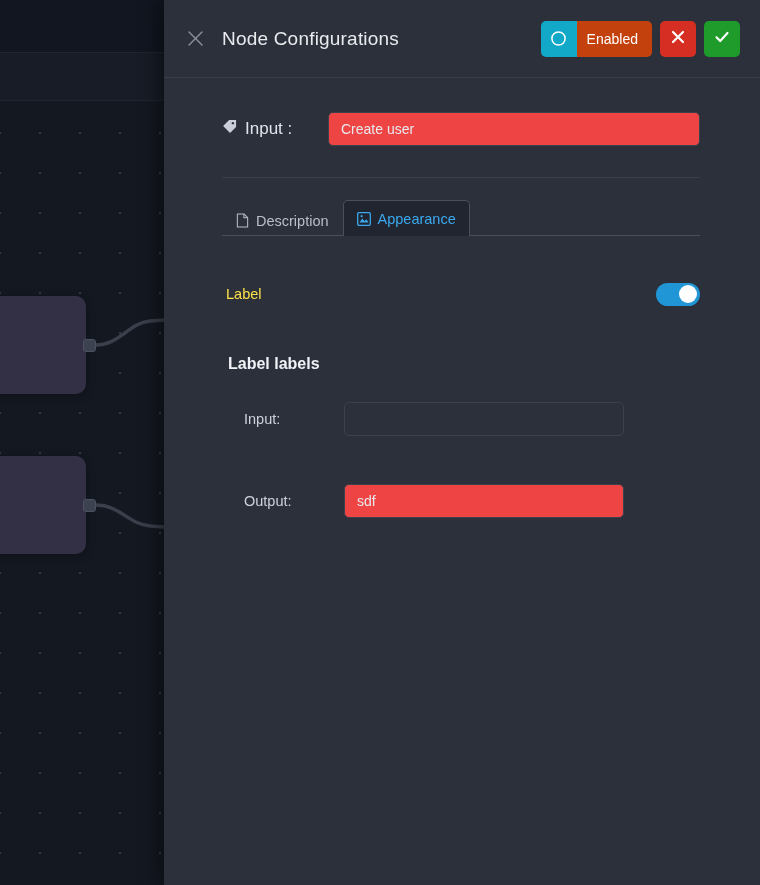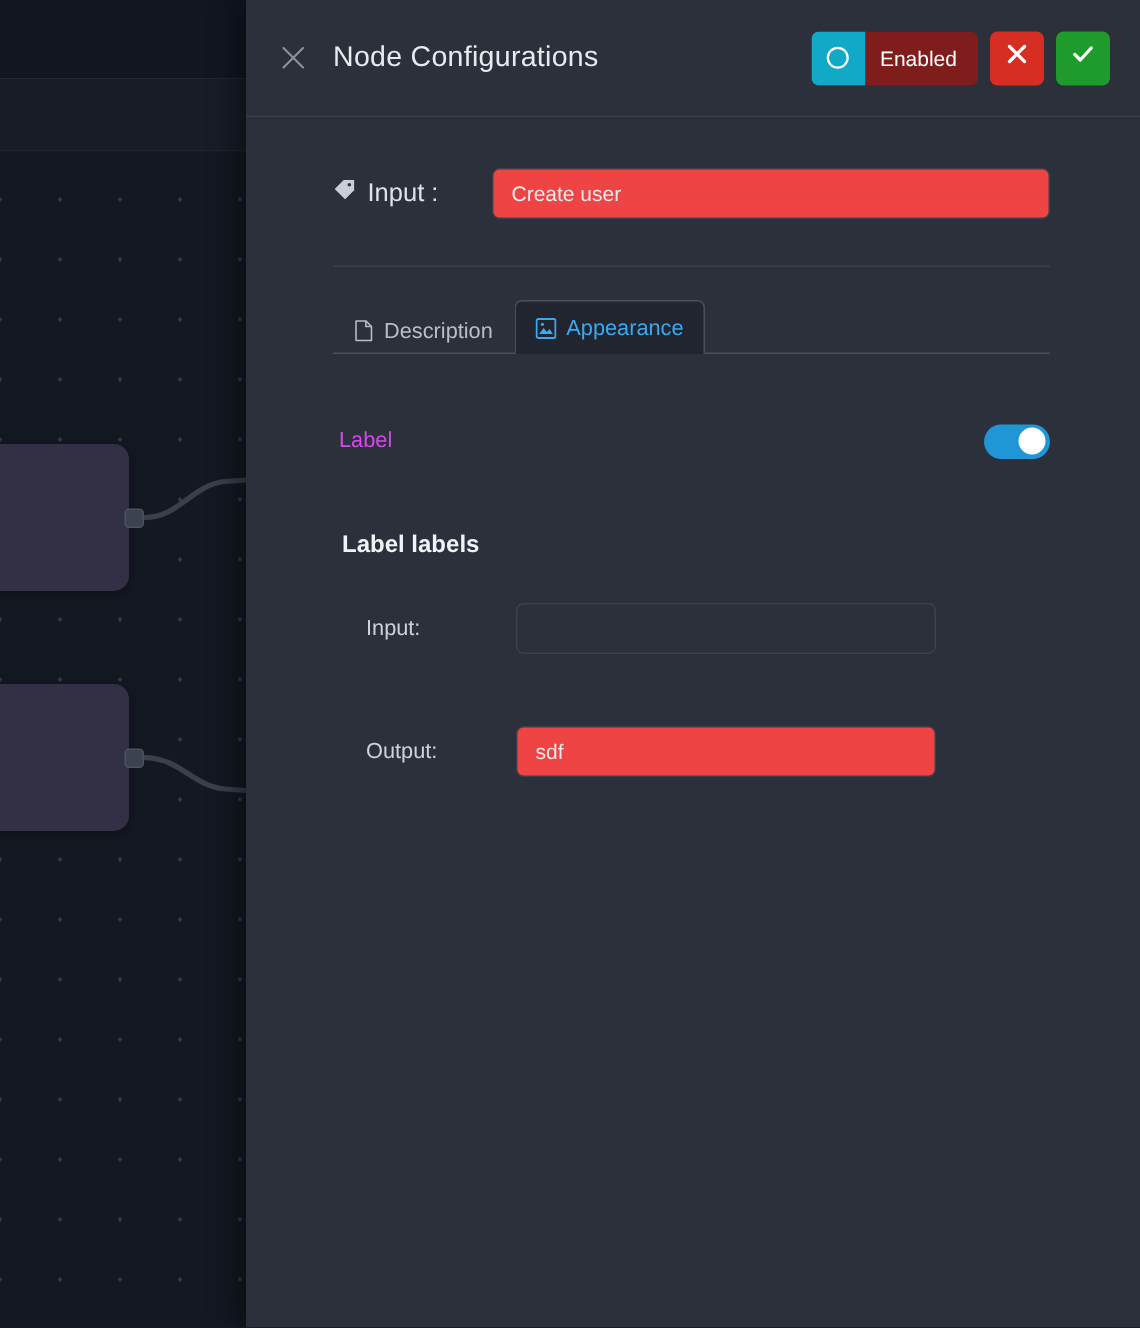--- a/index.html
+++ b/index.html
@@ -74,21 +74,21 @@
 
   .enabled-btn {
     display: flex; align-items: center; height: 36px; border-radius: 5px;
     overflow: hidden; cursor: pointer; border: none;
   }
   .enabled-icon {
     width: 36px; height: 36px; background: #12a9c8;
     display: flex; align-items: center; justify-content: center;
   }
   .enabled-label {
-    background: #7f1d1d; color: #ffffff; font-size: 14px;
+    background: #c2410c; color: #ffffff; font-size: 14px;
     height: 36px; display: flex; align-items: center; padding: 0 14px 0 10px;
   }
   .sq-btn {
     width: 36px; height: 36px; border-radius: 5px; border: none; cursor: pointer;
     display: flex; align-items: center; justify-content: center;
   }
   .sq-btn.red { background: #d62e23; }
   .sq-btn.green { background: #1e9b2a; }
 
   .panel-body { padding: 0; position: relative; }
@@ -132,21 +132,21 @@
     height: 36px; margin-bottom: -1px;
     border-radius: 5px 5px 0 0;
   }
   .tab-icon { display: flex; align-items: center; }
 
   
   .form { padding: 0 60px 0 58px; }
   .row {
     display: flex; align-items: center; min-height: 40px;
   }
-  .row-label { color: #d946ef; font-size: 14.5px; }
+  .row-label { color: #fde047; font-size: 14.5px; }
 
   .label-row { margin-top: 38px; padding-left: 4px; }
   .label-row .row-label { width: 100%; }
   .toggle {
     margin-left: auto; width: 44px; height: 23px; border-radius: 12px;
     background: #2196d6; position: relative; cursor: pointer; flex: 0 0 auto;
   }
   .toggle .knob {
     position: absolute; top: 2.5px; right: 3px;
     width: 18px; height: 18px; border-radius: 50%; background: #ffffff;

